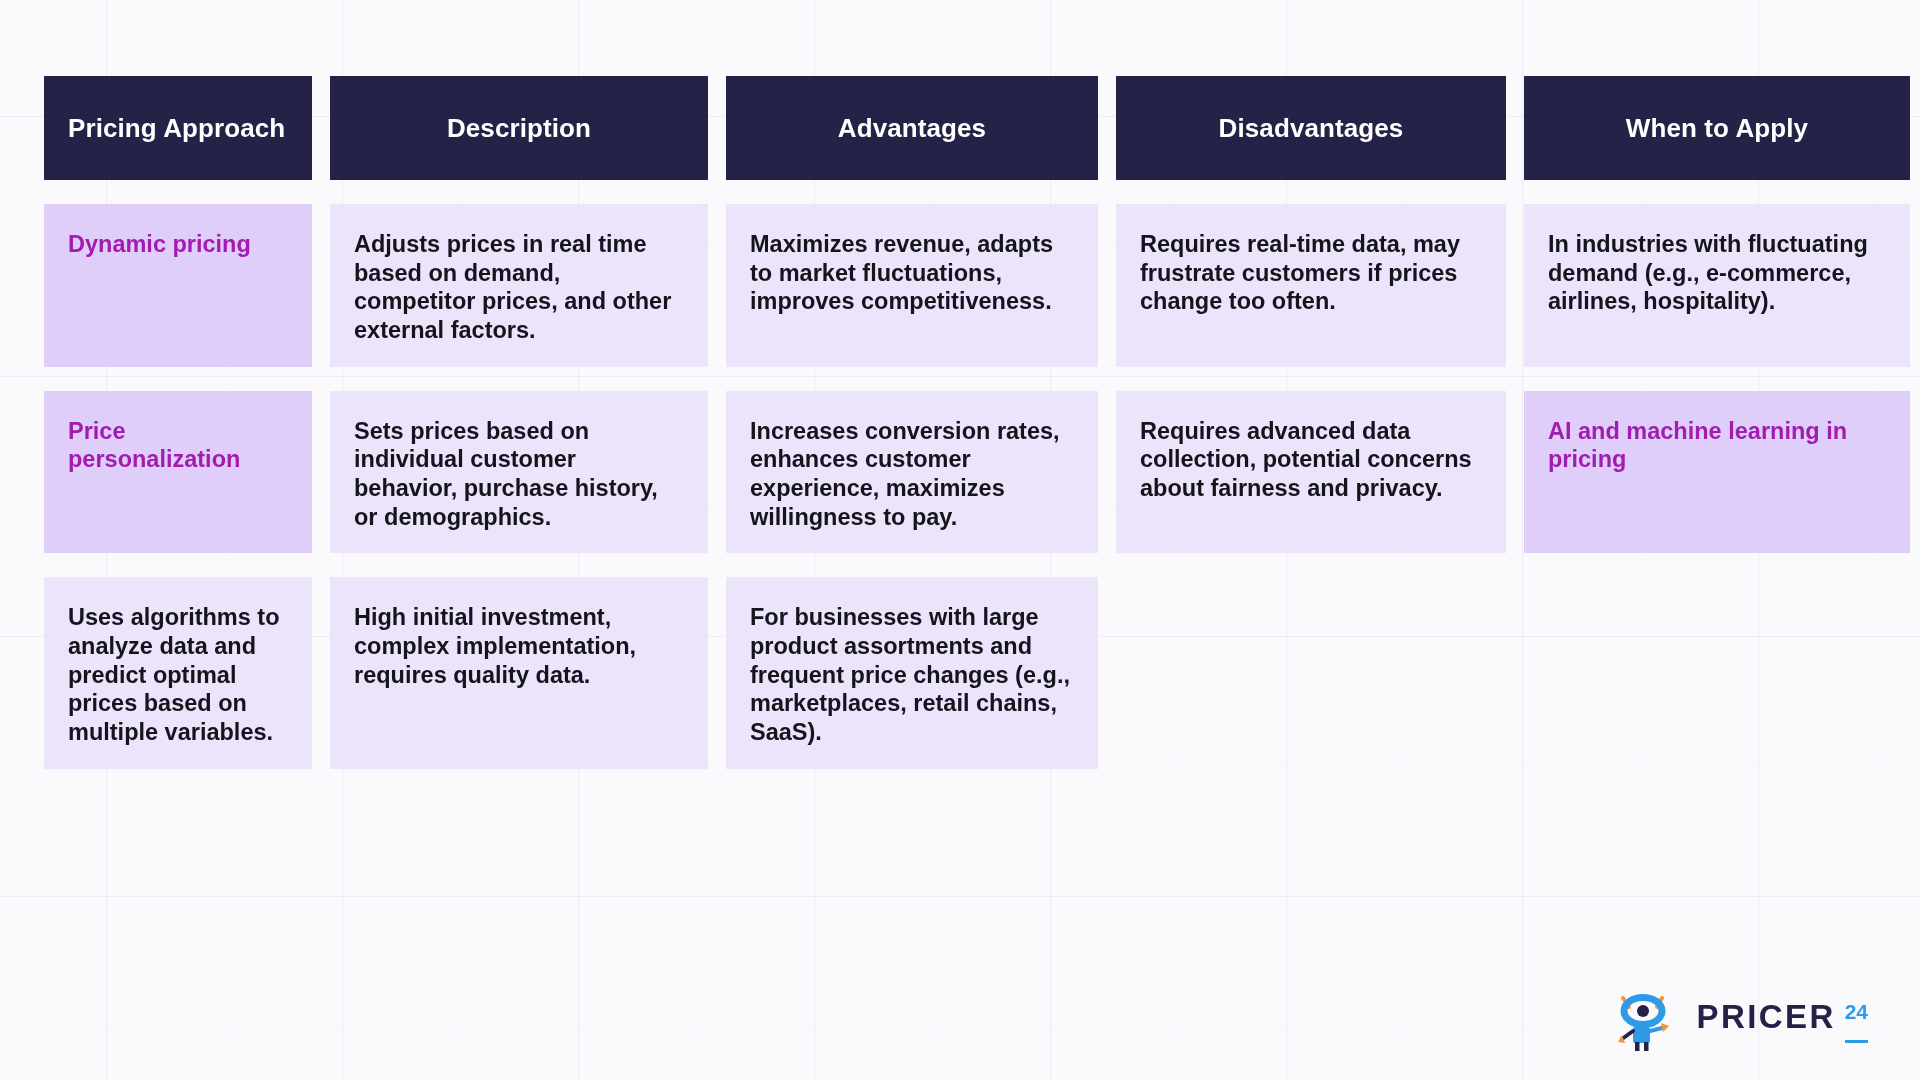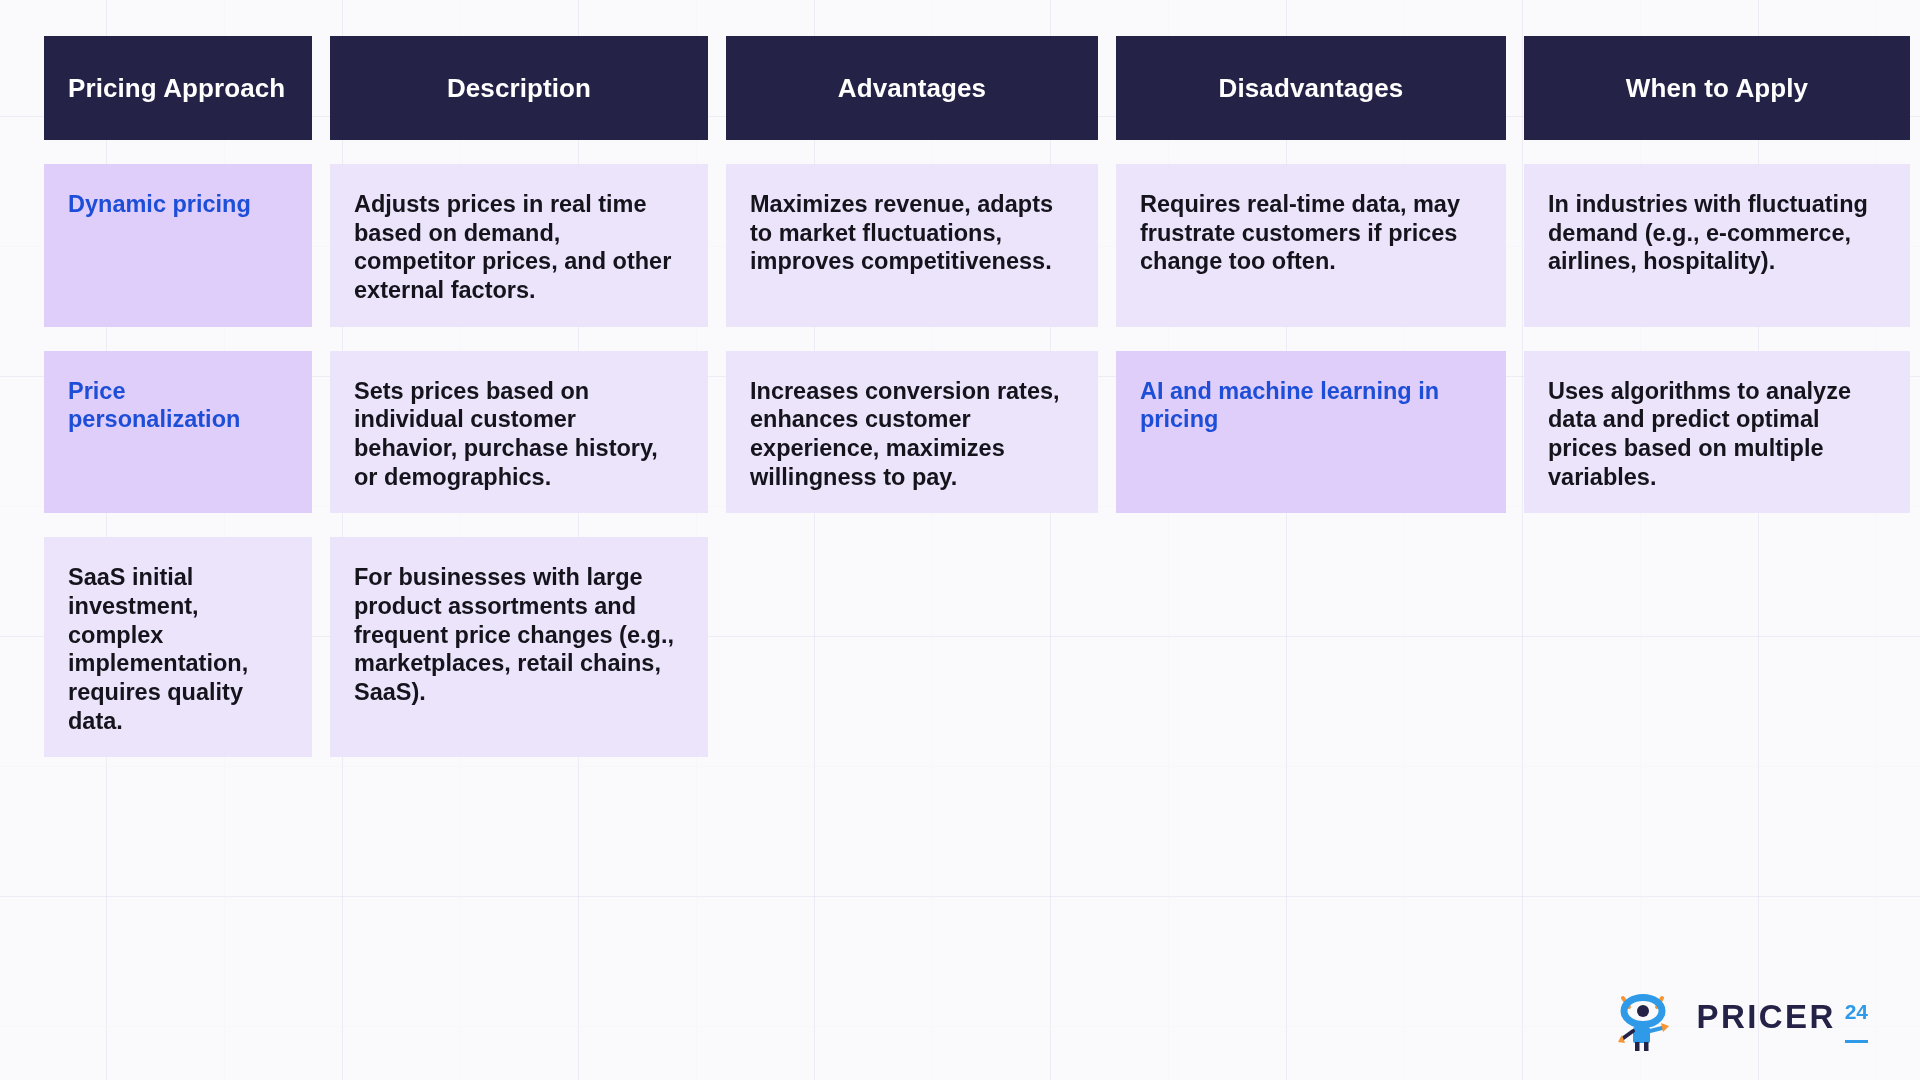--- a/index.html
+++ b/index.html
@@ -60,40 +60,41 @@
     color: #ffffff;
     height: 104px;
     display: flex;
     align-items: center;
     justify-content: center;
     font-size: 26px;
     font-weight: 700;
     letter-spacing: 0.1px;
     text-align: center;
     padding: 8px 14px;
+    margin-top: 40px;
   }
   .hdr-cell.first {
     justify-content: flex-start;
     padding-left: 24px;
     text-align: left;
   }
 
   .cell {
     background-color: #ece4fb;
     padding: 26px 24px 22px 24px;
     font-size: 23.5px;
     line-height: 1.22;
     color: #15141c;
     font-weight: 700;
   }
 
   .cell.approach {
     background-color: #dfcdfa;
     font-weight: 700;
-    color: #1d4ed8;
+    color: #a21caf;
     font-size: 23.5px;
     line-height: 1.22;
   }
 
   
   .logo {
     position: absolute;
     right: 52px;
     bottom: 28px;
     display: flex;
@@ -142,24 +143,25 @@
 
     <div class="cell approach row-1">Dynamic pricing</div>
     <div class="cell row-1">Adjusts prices in real time based on demand, competitor prices, and other external factors.</div>
     <div class="cell row-1">Maximizes revenue, adapts to market fluctuations, improves competitiveness.</div>
     <div class="cell row-1">Requires real-time data, may frustrate customers if prices change too often.</div>
     <div class="cell row-1">In industries with fluctuating demand (e.g., e-commerce, airlines, hospitality).</div>
 
     <div class="cell approach row-2">Price personalization</div>
     <div class="cell row-2">Sets prices based on individual customer behavior, purchase history, or demographics.</div>
     <div class="cell row-2">Increases conversion rates, enhances customer experience, maximizes willingness to pay.</div>
+    <div class="cell row-2">Requires advanced data collection, potential concerns about fairness and privacy.</div>
 
     <div class="cell approach row-3">AI and machine learning in pricing</div>
     <div class="cell row-3">Uses algorithms to analyze data and predict optimal prices based on multiple variables.</div>
-    <div class="cell row-3">SaaS initial investment, complex implementation, requires quality data.</div>
+    <div class="cell row-3">High initial investment, complex implementation, requires quality data.</div>
     <div class="cell row-3">For businesses with large product assortments and frequent price changes (e.g., marketplaces, retail chains, SaaS).</div>
 
   </div>
 </div>
 
 <div class="logo">
   <svg class="logo-mark" viewBox="0 0 66 62">
 
     <path d="M10 8 L16 17" stroke="#f79433" stroke-width="4" stroke-linecap="round" fill="none"></path>
     <path d="M49 8 L44 17" stroke="#f79433" stroke-width="4" stroke-linecap="round" fill="none"></path>

